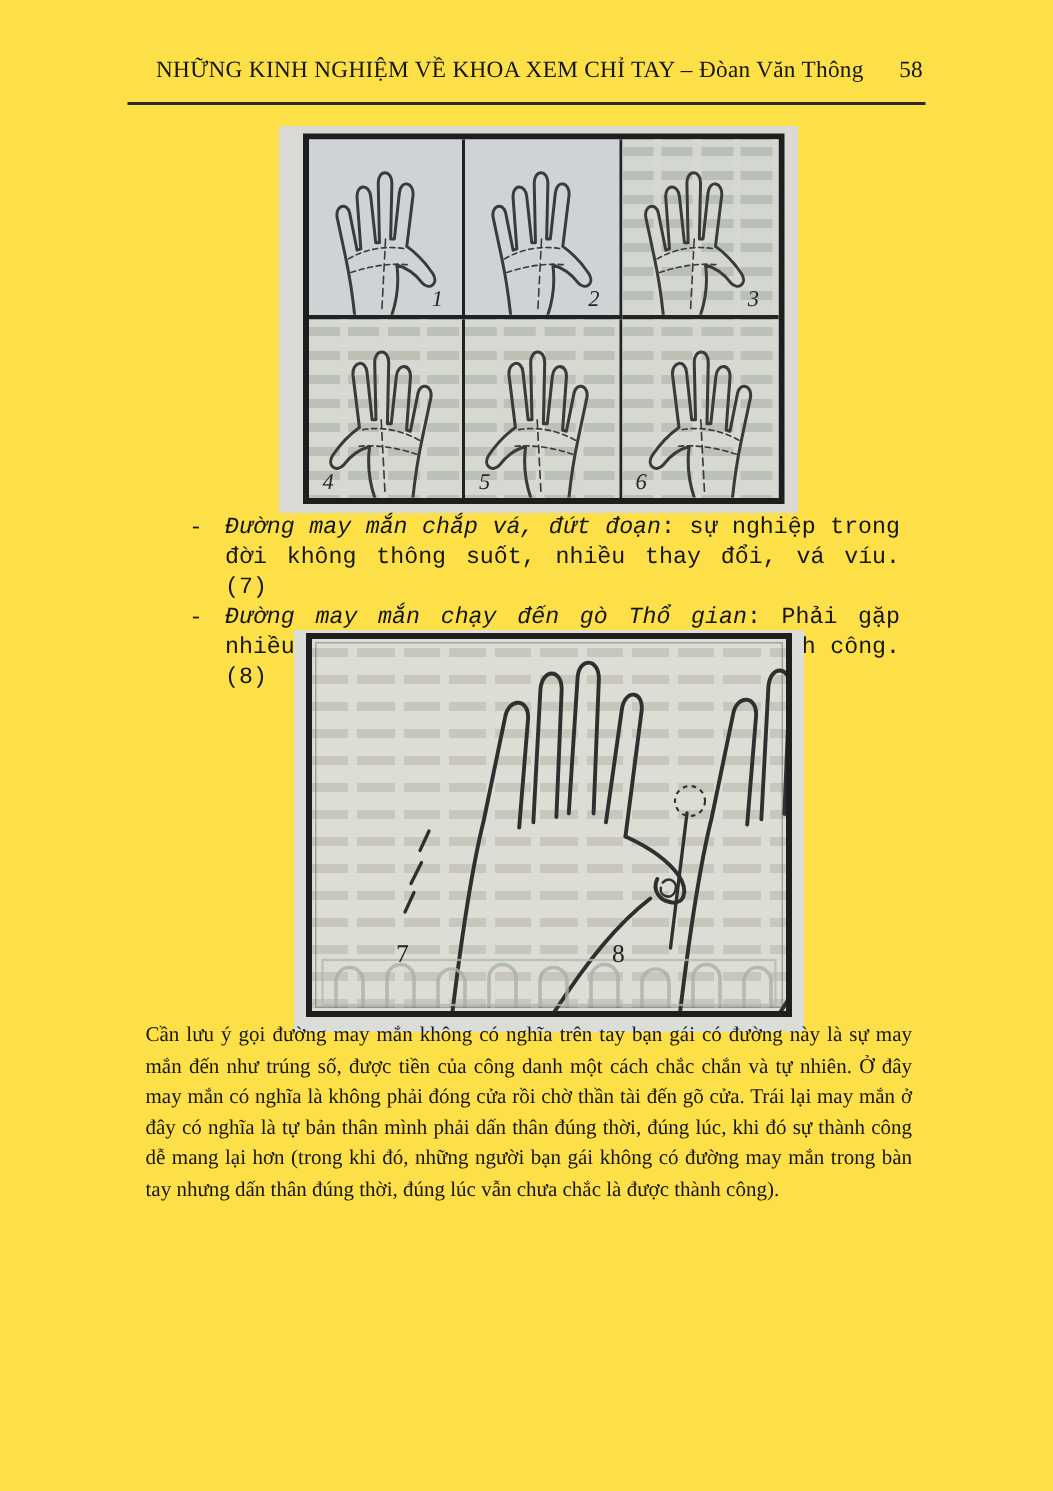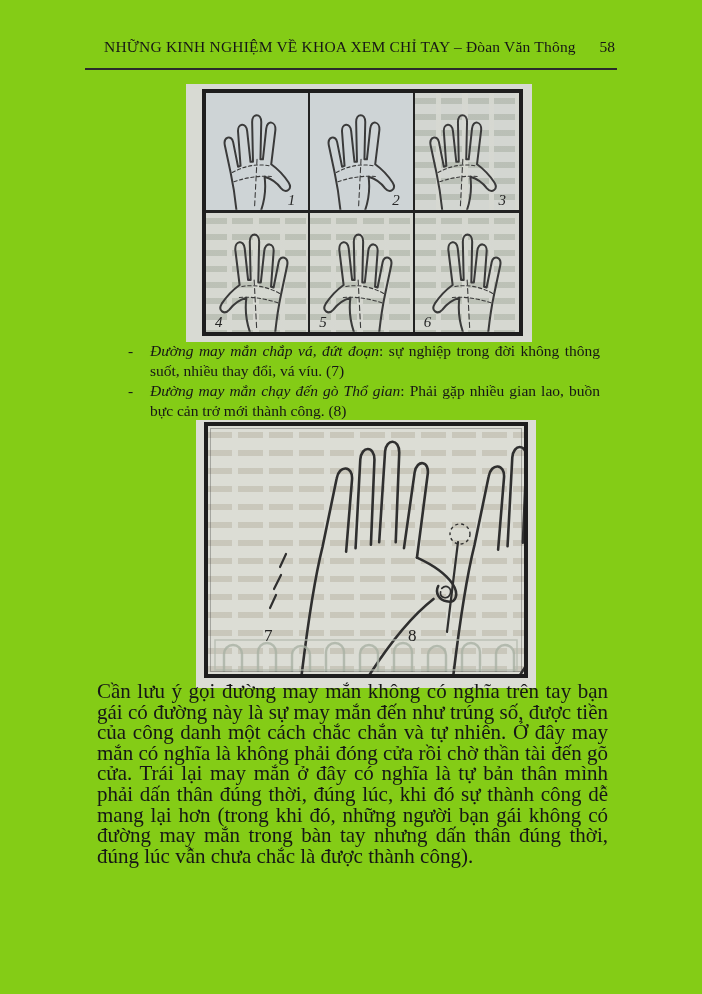--- a/index.html
+++ b/index.html
@@ -1,16 +1,16 @@
 <!DOCTYPE html>
 <html><head>
 <meta charset="utf-8">
 <style>
   html,body{margin:0;padding:0;background:#e8e8e8;}
-  .page{position:relative;width:702px;height:994px;background:#84cc16;overflow:hidden;
+  .page{position:relative;width:702px;height:994px;background:#fde047;overflow:hidden;
         font-family:"Liberation Serif","DejaVu Serif",serif;color:#161616;}
 
   
   .hdr{position:absolute;left:85px;top:38px;width:532px;display:flex;align-items:baseline;}
   .hdr-title{flex:1;padding-left:19px;font-size:15.5px;letter-spacing:.2px;white-space:nowrap;}
   .hdr-num{font-size:15.5px;padding-right:2px;}
   .hdr-rule{position:absolute;left:85px;top:68px;width:532px;height:2px;background:#2b2b2b;}
 
   
   .scan{position:absolute;background:#d8dad3;}
@@ -57,26 +57,26 @@
 
   .fig2-label{position:absolute;font-size:17px;color:#222;}
   .lbl7{left:56px;top:200px;}
   .lbl8{left:200px;top:200px;}
 
   
   .notes{position:absolute;left:128px;top:341px;width:472px;margin:0;padding:0;list-style:none;
          font-size:15.5px;line-height:20px;}
   .notes li{display:flex;}
   .notes .dashm{width:22px;flex:none;}
-  .notes .txt{flex:1;text-align:justify;}
+  .notes .txt{flex:1;text-align:justify;font-family:Liberation Mono, monospace;}
   .notes .term{font-style:italic;}
 
   
   .par{position:absolute;left:97px;top:681px;width:511px;margin:0;
-       font-size:21px;line-height:20.6px;text-align:justify;}
+       font-size:14px;line-height:20.6px;text-align:justify;}
 </style>
 </head>
 <body>
 
 <svg width="0" height="0" style="position:absolute" aria-hidden="true">
   <defs>
     <symbol id="smallhand" viewBox="0 0 100 135">
       <path class="ink" d="M25 135 C23 116 21 104 18 90 L11 57 C9 47 19 44 21 53 L27 83 L30 82 L27 41 C26 30 37 29 38 40 L42 77 L45 77 L44 29 C44 18 55 18 55 29 L54 74 L57 74 L61 37 C62 26 73 28 72 39 L67 80 C74 85 82 93 88 102 C93 110 85 116 79 109 C73 101 66 97 59 95 C61 110 59 123 55 135"></path>
       <path class="ink thin dash" d="M20 90 C34 82 50 79 66 82"></path>
       <path class="ink thin dash" d="M22 101 C37 96 54 93 70 95"></path>

